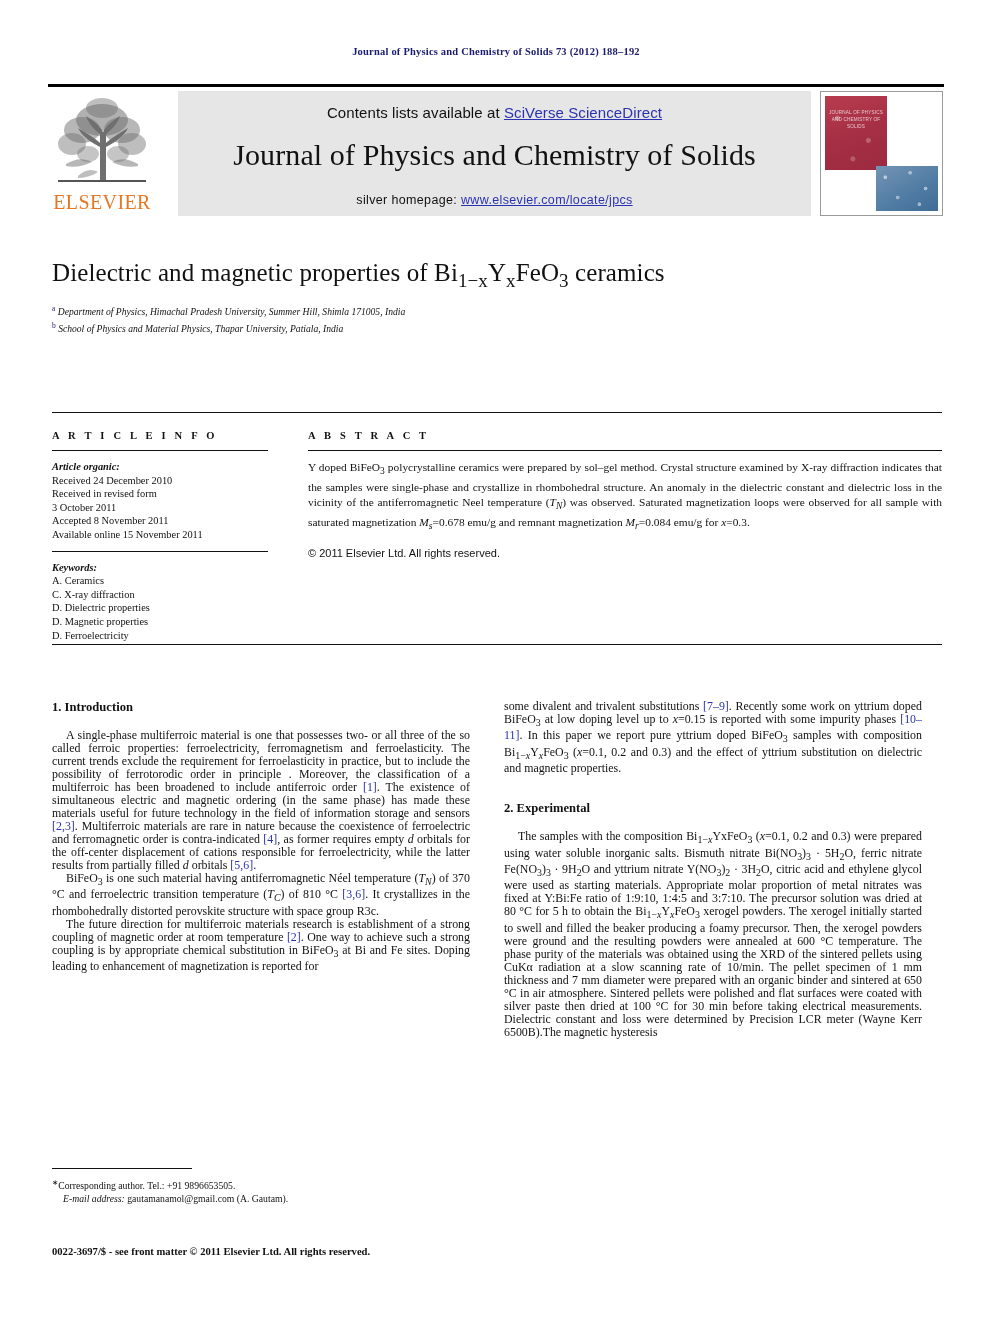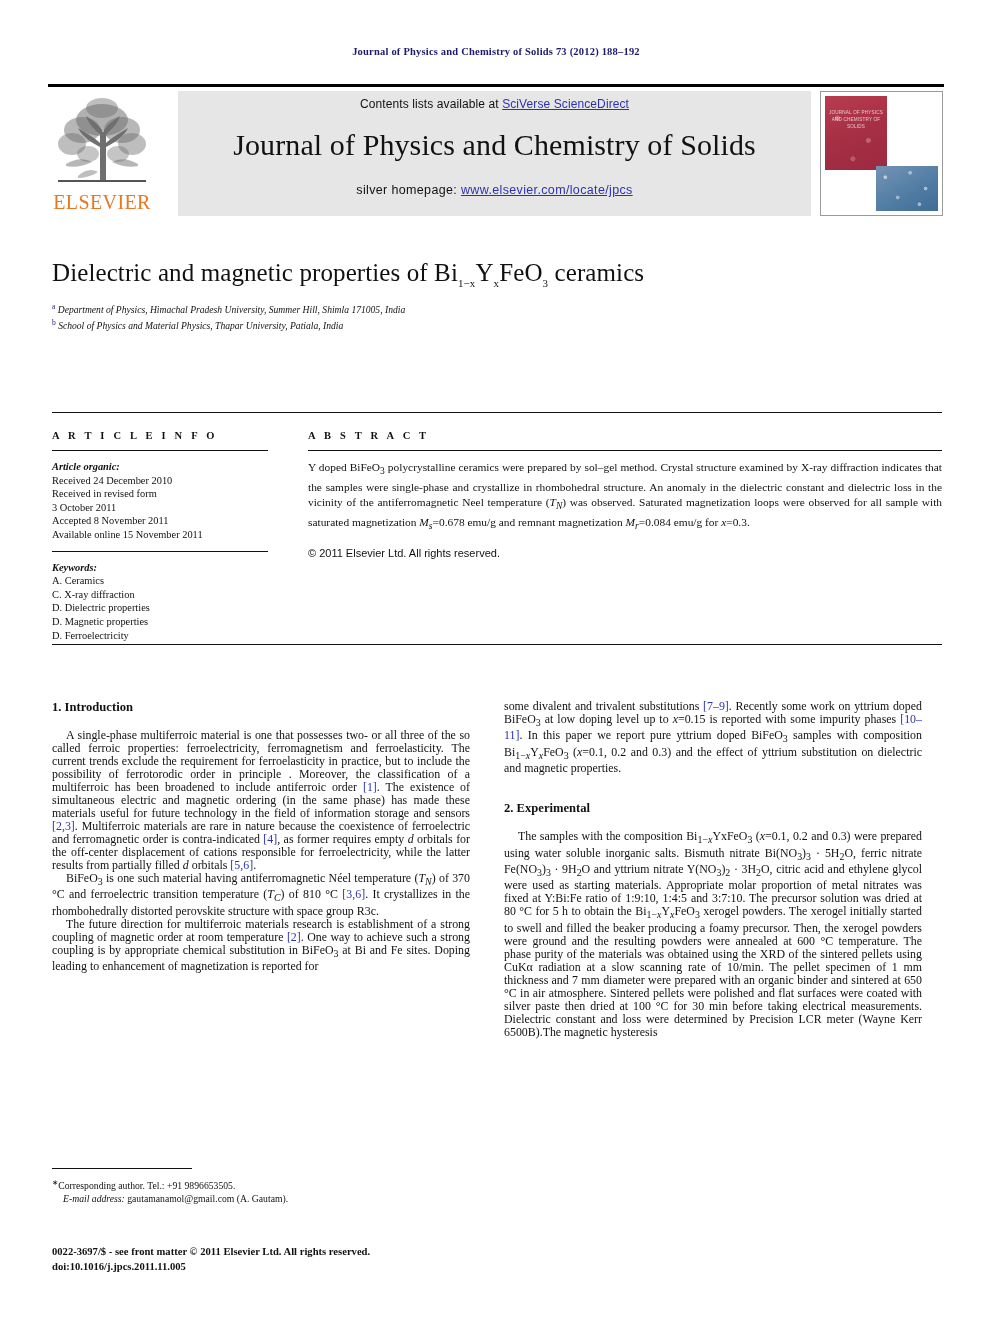--- a/index.html
+++ b/index.html
@@ -75,23 +75,23 @@
     position: absolute;
     top: 7px;
     left: 130px;
     width: 633px;
     height: 125px;
     background: #e6e6e6;
     text-align: center;
   }
   .contents-line {
     font-family: "Liberation Sans", sans-serif;
-    font-size: 12px;
-    color: #111;
-    padding-top: 6px;
+    font-size: 15px;
+    color: #111;
+    padding-top: 13px;
     letter-spacing: 0.1px;
   }
   .contents-line .link {
     color: #2b32b2;
   }
   .journal-name {
     font-family: "Liberation Serif", serif;
     font-size: 30px;
     color: #111;
     margin-top: 17px;
@@ -161,21 +161,21 @@
     width: 860px;
   }
   .paper-title {
     font-family: "Liberation Serif", serif;
     font-size: 25px;
     color: #111;
     letter-spacing: 0.1px;
     line-height: 1.18;
   }
   .paper-title sub, .paper-title sup {
-    font-size: 11px;
+    font-size: 19px;
     margin-top: 36px;
   }
   .authors {
     margin-top: 15px;
     font-family: "Liberation Serif", serif;
     font-size: 16.5px;
     color: #111;
   }
   .authors sup {
     font-size: 10px;
@@ -451,16 +451,15 @@
   </div>
 
   <div class="footnote-area">
     <div class="fn-rule"></div>
     <div class="fn-line"><sup>∗</sup><span>Corresponding author. Tel.: +91 9896653505.</span></div>
     <div class="fn-line fn-indent"><span class="ital">E-mail address:</span> <span>gautamanamol@gmail.com (A. Gautam).</span></div>
   </div>
 
   <div class="issn-block">
     <div>0022-3697/$ - see front matter © 2011 Elsevier Ltd. All rights reserved.</div>
-    <div>doi:10.1016/j.jpcs.2011.11.005</div>
   </div>
 
 </div>
 
 </body></html>

